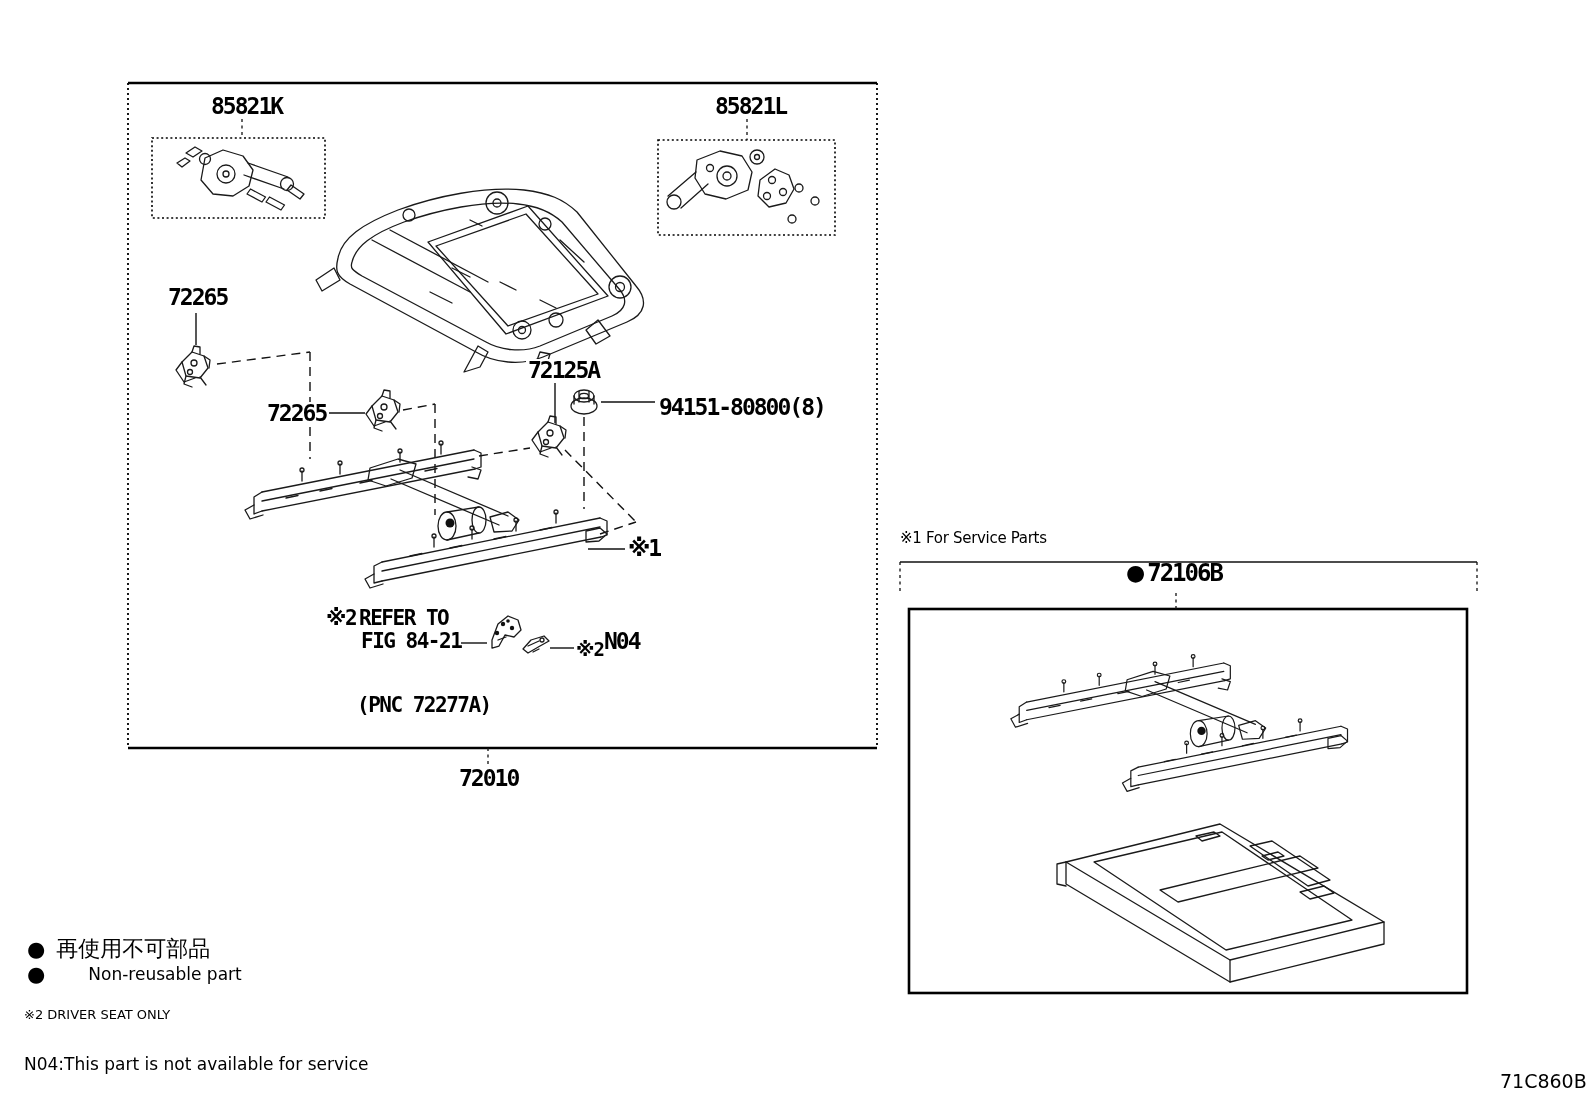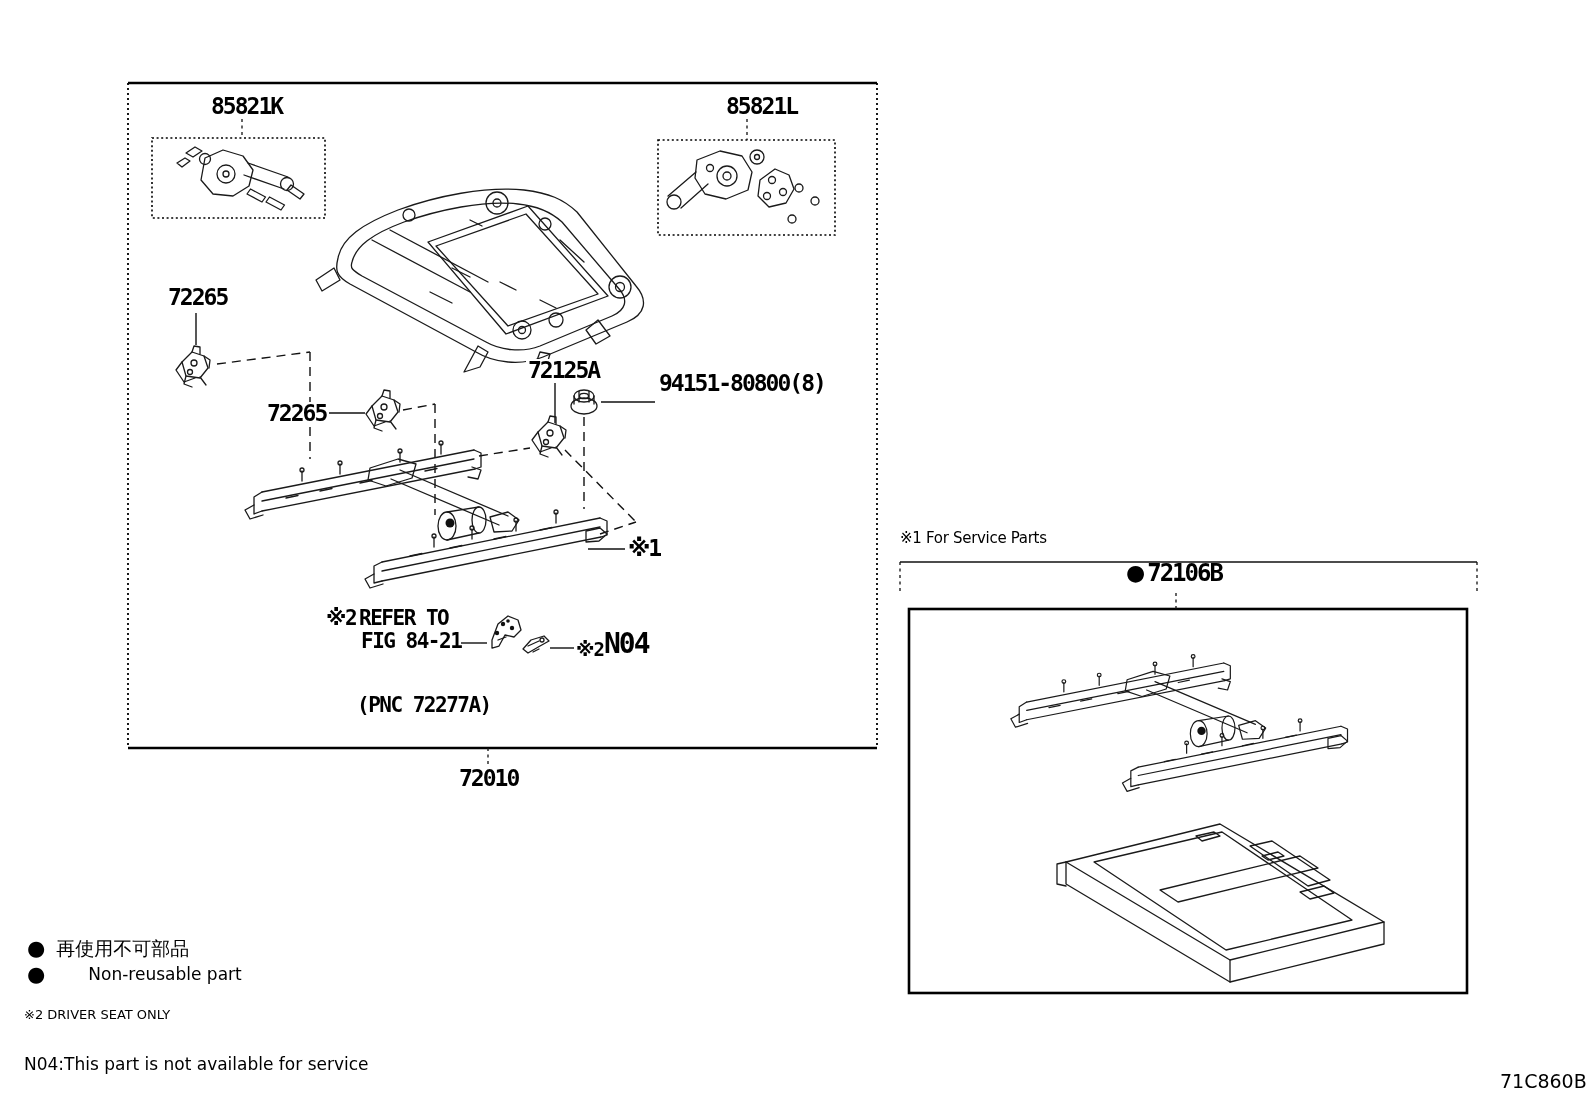--- a/index.html
+++ b/index.html
@@ -3,21 +3,21 @@
 <meta charset="utf-8">
 <style>
   html,body{margin:0;padding:0;background:#fff;}
   .canvas{position:relative;width:1592px;height:1099px;background:#fff;overflow:hidden;
           font-family:"DejaVu Sans","Liberation Sans",sans-serif;color:#000;}
   .art{position:absolute;left:0;top:0;}
   .lbl{position:absolute;white-space:nowrap;line-height:1;color:#000;}
   .pn{font-family:"DejaVu Sans Mono","DejaVu Sans",monospace;font-weight:700;
       font-size:23px;letter-spacing:-2px;background:#fff;padding:0 2px;}
   .pn-sm{font-size:21px;letter-spacing:-1.5px;}
-  .pn-lg{font-size:28px;}
+  .pn-lg{font-size:23px;}
   .mark{font-family:"DejaVu Sans Mono","DejaVu Sans",monospace;font-weight:700;
         font-size:19px;letter-spacing:-1px;}
   .sans{font-family:"DejaVu Sans","Liberation Sans",sans-serif;}
   .flexrow{display:flex;align-items:center;}
   .bullet{font-size:21px;line-height:1;}
   
   .s{stroke:#1a1a1a;fill:none;stroke-width:1.3;stroke-linecap:round;stroke-linejoin:round;}
   .bx{stroke:#000;fill:none;stroke-width:2.6;}
   .bxd{stroke:#000;fill:none;stroke-width:1.8;stroke-dasharray:2 3;}
   .dot{stroke:#000;fill:none;stroke-width:1.6;stroke-dasharray:2 2.6;}
@@ -222,29 +222,29 @@
     <path class="s" d="M1094,862 L1222,832 L1352,920 L1226,950 Z"></path>
     <path class="s" d="M1160,890 L1300,856 L1318,868 L1178,902 Z"></path>
     <path class="s" d="M1250,846 L1272,841 L1330,880 L1308,886 Z"></path>
     <path class="s" d="M1300,892 l24,-6 l10,7 l-24,6 Z"></path>
     <path class="s" d="M1196,836 l18,-4 l6,4 l-18,5 Z M1262,856 l16,-4 l6,4 l-16,4 Z"></path>
   </g>
 </svg>
 
 <div class="lbl pn" style="left:209px;top:95px;">85821K</div>
 
-<div class="lbl pn" style="left:713px;top:95px;margin-left:11px;">85821L</div>
+<div class="lbl pn" style="left:713px;top:95px;">85821L</div>
 
 <div class="lbl pn" style="left:166px;top:286px;">72265</div>
 
 <div class="lbl pn" style="left:265px;top:402px;">72265</div>
 
 <div class="lbl pn" style="left:526px;top:359px;text-align:right;">72125A</div>
 
-<div class="lbl pn" style="left:657px;top:372px;">94151-80800(8)</div>
+<div class="lbl pn" style="left:657px;top:396px;">94151-80800(8)</div>
 
 <div class="lbl pn" style="left:626px;top:537px;">※1</div>
 
 <div class="lbl flexrow" style="left:326px;top:608px;gap:3px;">
   <span class="pn pn-sm" style="background:none;padding:0;">※2</span>
   <span class="pn pn-sm" style="background:none;padding:0;">REFER TO</span>
 </div>
 <div class="lbl pn pn-sm" style="left:359px;top:631px;background:none;">FIG 84-21</div>
 <div class="lbl pn pn-sm" style="left:355px;top:654px;background:none;margin-top:41px;">(PNC 72277A)</div>
 
@@ -255,21 +255,21 @@
 
 <div class="lbl sans" style="left:900px;top:531px;font-size:15px;letter-spacing:-0.3px;">※1 For Service Parts</div>
 
 <div class="lbl flexrow" style="left:1126px;top:561px;gap:2px;">
   <span class="bullet" style="font-size:22px;">●</span>
   <span class="pn" style="font-size:24px;background:none;padding:0;">72106B</span>
 </div>
 
 <div class="lbl flexrow" style="left:27px;top:938px;gap:11px;">
   <span class="bullet">●</span>
-  <span class="sans" style="font-size:19px;">再使用不可部品</span>
+  <span class="sans" style="font-size:22px;">再使用不可部品</span>
 </div>
 <div class="lbl flexrow" style="left:27px;top:964px;gap:11px;">
   <span class="bullet">●</span>
   <span class="sans" style="font-size:17px;margin-left:32px;">Non-reusable part</span>
 </div>
 
 <div class="lbl sans" style="left:24px;top:1008px;font-size:13px;">※2 DRIVER SEAT ONLY</div>
 
 <div class="lbl sans" style="left:24px;top:1056px;font-size:17px;">N04:This part is not available for service</div>
 

